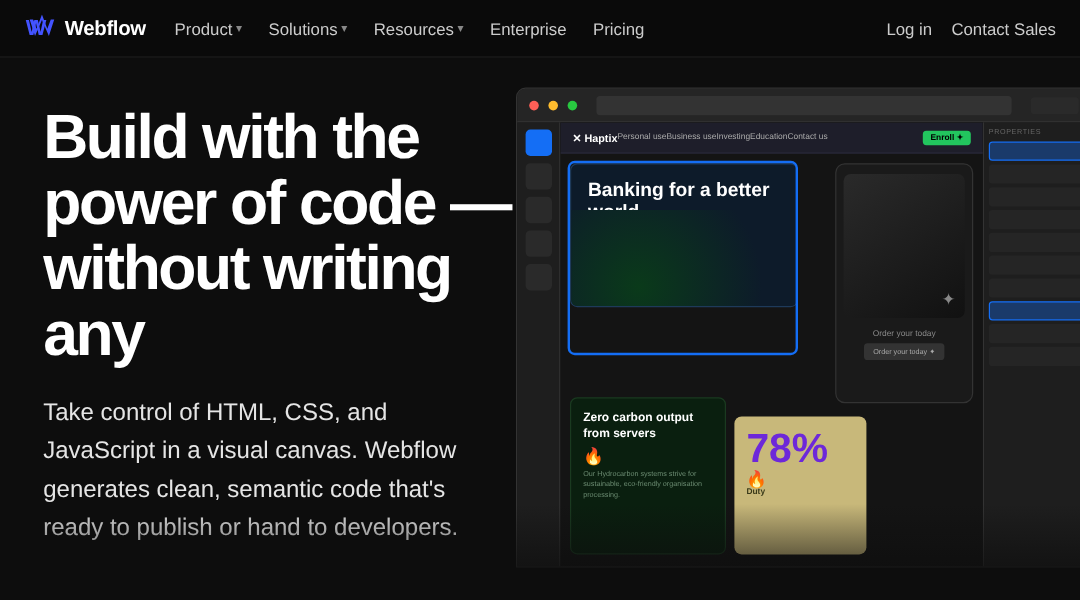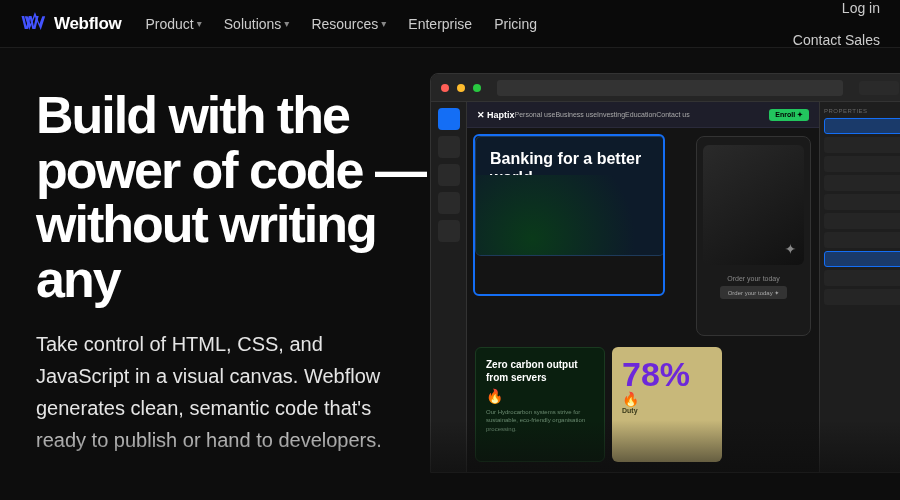--- a/index.html
+++ b/index.html
@@ -65,23 +65,22 @@
 
     .nav-chevron {
       font-size: 10px;
       color: #888;
     }
 
     .nav-spacer { flex: 1; }
 
     .nav-right {
       display: flex;
-      align-items: flex-end;
+      align-items: flex-start;
       gap: 16px;
-      flex-direction: column;
     }
 
     .nav-link {
       font-size: 14px;
       color: #ccc;
       cursor: pointer;
     }
 
     .btn-cta {
       background: #146ef5;
@@ -296,21 +295,21 @@
       height: 80px;
       background: radial-gradient(circle at 30% 80%, #0a3a1a 0%, #0d1b2a 70%);
     }
 
     
     .card-zero {
       position: absolute;
       left: 8px;
       bottom: 10px;
       width: 130px;
-      height: 115px;
+      height: 131px;
       background: #0a1f0f;
       border-radius: 6px;
       overflow: hidden;
       border: 1px solid #1a3a20;
     }
 
     .card-zero-inner {
       padding: 10px;
     }
 

